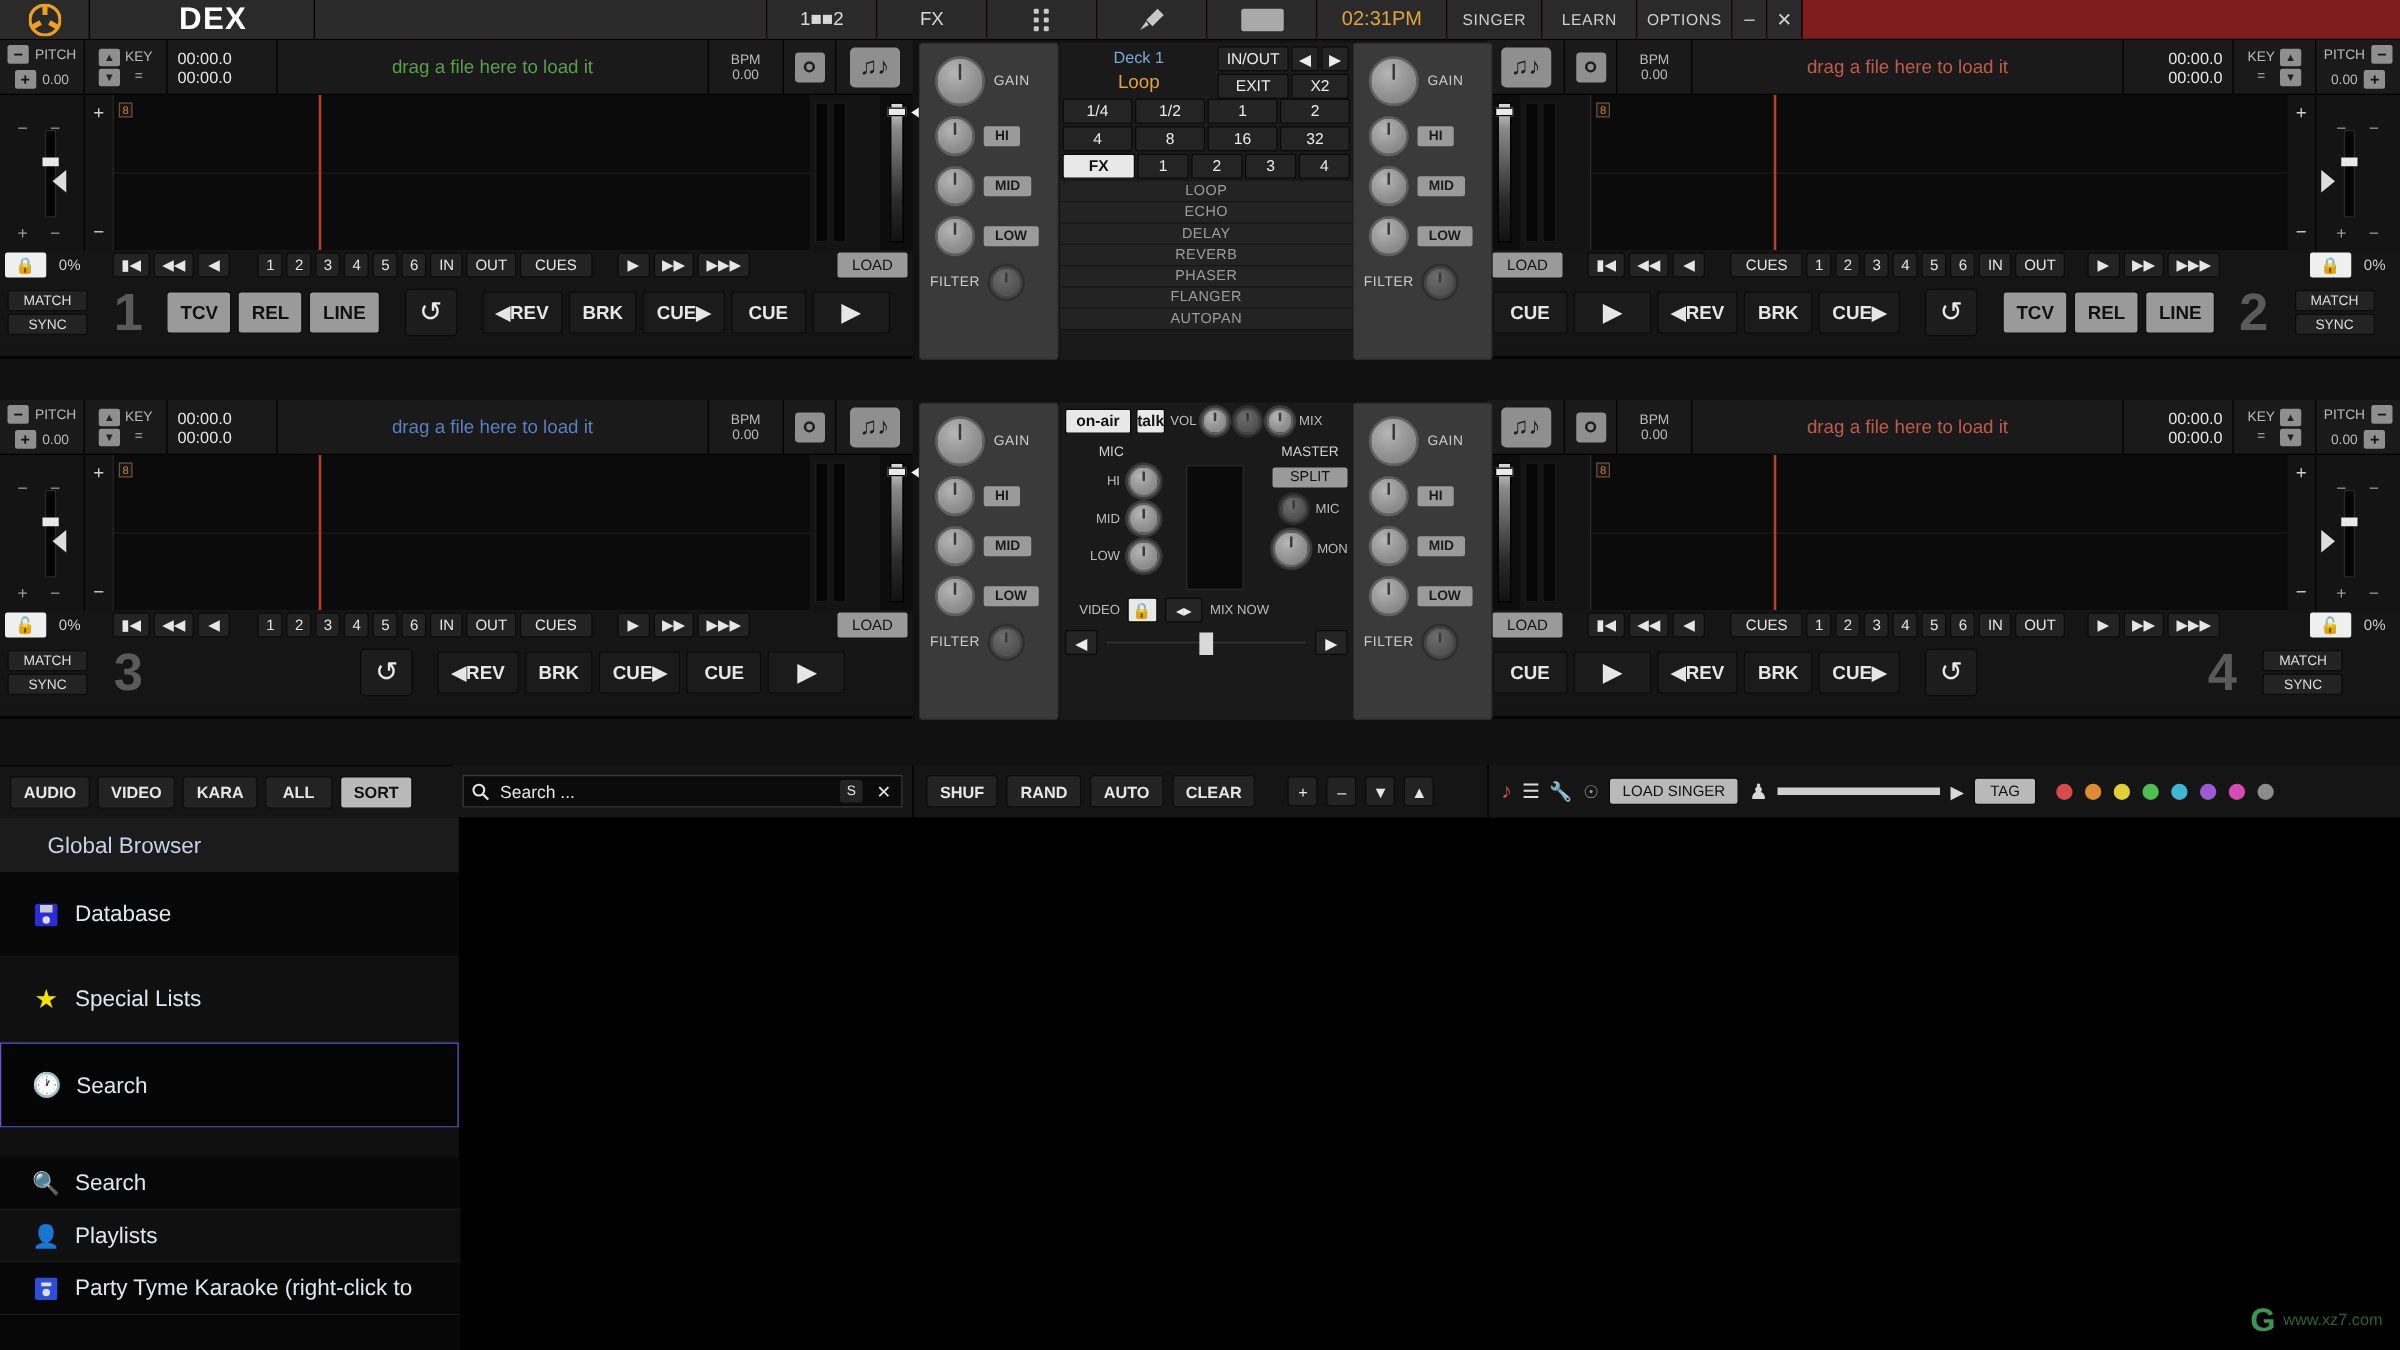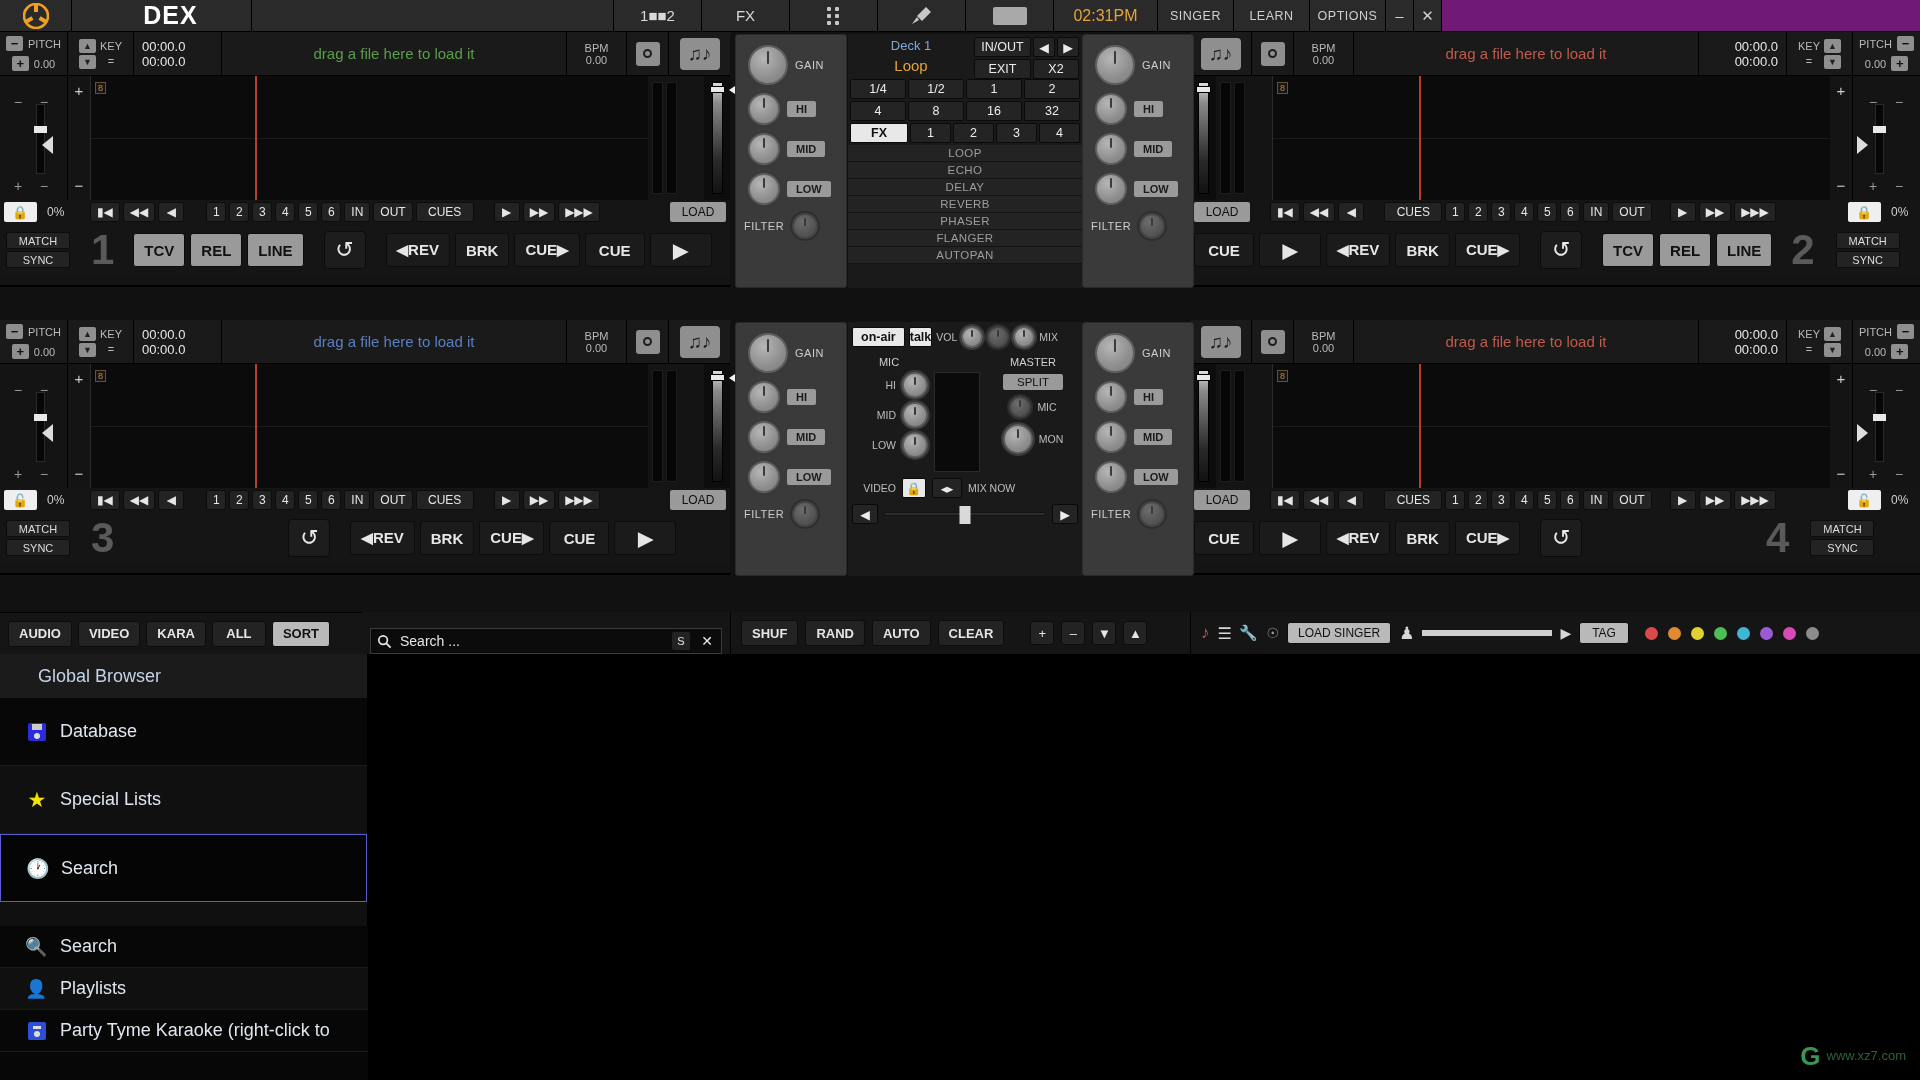--- a/index.html
+++ b/index.html
@@ -19,21 +19,21 @@
   .knob { position:relative; border-radius:50%;
     background:radial-gradient(circle at 38% 32%, #b6b6b6, #8e8e8e 60%, #7c7c7c 100%);
     border:2px solid #5f5f5f; box-shadow:0 0 0 2px #3a3a3a; }
   .knob::after { content:""; position:absolute; left:50%; top:12%; width:2px; height:36%;
     background:#3a3a3a; transform:translateX(-50%); border-radius:1px; }
   .knob.dim { background:radial-gradient(circle at 38% 32%, #6d6d6d, #555 60%, #4a4a4a 100%);
     border-color:#444; box-shadow:0 0 0 2px #2e2e2e; }
 
   
   #titlebar { position:absolute; left:0; top:0; width:1920px; height:32px;
-    background:#701a75; display:flex; align-items:stretch; border-bottom:1px solid #000; }
+    background:#7f1d1d; display:flex; align-items:stretch; border-bottom:1px solid #000; }
   #titlebar .cell { display:flex; align-items:center; justify-content:center;
     border-right:1px solid #000; background:#2a2a2a; }
   .logo-cell { width:72px; }
   .dexlogo { width:180px; display:flex; align-items:center; padding-left:18px; background:#2a2a2a; }
   .dexword { font-size:25px; font-weight:bold; color:#fff; letter-spacing:1px; font-family:"Liberation Sans",sans-serif; }
   .tb-btn { width:88px; font-size:15px; color:#d8d8d8; cursor:default; }
   .tb-btn.active { background:#343434; }
   .clocktxt { color:#e3a33c; font-size:16px; padding:0 14px; }
   .shaderlbl { color:#e3a33c; font-size:13px; letter-spacing:.5px; padding:0 8px; }
   .shaderbox { width:200px; height:20px; background:#0b0b0b; border:1px solid #050505;
@@ -123,21 +123,21 @@
   .center { position:absolute; background:#1a1a1a; }
   .c-head { text-align:center; color:#7fa8d8; font-size:13px; padding-top:4px; }
   .c-head .lp { color:#e3a33c; font-size:15px; }
   .grid4 { display:grid; grid-template-columns:repeat(4,1fr); gap:2px; padding:0 2px 2px; }
   .cbtn { background:#242424; border:1px solid #0a0a0a; color:#ececec; font-size:12.5px;
      height:20px; display:flex; align-items:center; justify-content:center; border-radius:2px;}
   .cbtn.w { background:#e8e8e8; color:#111; font-weight:bold;}
   .fxrow { display:grid; grid-template-columns:58px repeat(4,1fr); gap:2px; padding:0 2px 2px;}
   .fxlist div { height:17px; background:#232323; border-bottom:1px solid #141414; color:#9d9d9d;
      font-size:11.5px; display:flex; align-items:center; justify-content:center; letter-spacing:.4px;}
-  .masterwrap { display:flex; padding:4px 2px; gap:1px; }
+  .masterwrap { display:flex; padding:4px 2px; gap:16px; }
   .miccol { width:78px; }
   .microw { display:flex; align-items:center; justify-content:flex-end; gap:6px; height:30px;}
   .microw span { font-size:10.5px; color:#bdbdbd;}
   .mfader { width:46px; background:#0a0a0a; border:1px solid #2a2a2a; position:relative; }
   .mastcol { flex:1; display:flex; flex-direction:column; align-items:center; gap:6px;}
   .splitbtn { background:#9a9a9a; color:#111; font-size:11.5px; padding:2px 14px; border-radius:2px;}
   .videorow { display:flex; align-items:center; gap:6px; padding:2px 4px; font-size:10.5px; color:#bdbdbd;}
   .crossrow { display:flex; align-items:center; gap:6px; padding:4px; }
   .crosstrack { flex:1; height:4px; background:#2c2c2c; position:relative; border:1px solid #141414;}
   .crosshandle { position:absolute; left:50%; top:-7px; width:11px; height:18px; background:#d9d9d9;
@@ -866,21 +866,21 @@
   <div style="position:absolute; left:0; top:612px; width:730px; height:42px; background:#151515;
               display:flex; align-items:center; gap:6px; padding:0 8px; border-top:1px solid #000;">
     <span class="btn bb-btn">AUDIO</span>
     <span class="btn bb-btn">VIDEO</span>
     <span class="btn bb-btn">KARA</span>
     <span class="btn bb-btn">ALL</span>
     <span class="btn bb-btn lt">SORT</span>
   </div>
 
   <div style="position:absolute; left:362px; top:612px; width:368px; height:42px; background:#151515;
-              display:flex; align-items:flex-end; padding:0 8px;">
+              display:flex; align-items:center; padding:0 8px;">
     <div class="searchbox" style="flex:1">
       <svg width="15" height="15" viewBox="0 0 16 16">
         <circle cx="6.5" cy="6.5" r="4.6" fill="none" stroke="#e6e6e6" stroke-width="1.8"></circle>
         <path d="M10 10 L14.5 14.5" stroke="#e6e6e6" stroke-width="2"></path>
         </svg>
       <span style="flex:1">Search ...</span>
       <span class="btn" style="width:20px;height:20px;font-size:11px">S</span>
       <span style="width:16px;text-align:center">✕</span>
     </div>
   </div>

